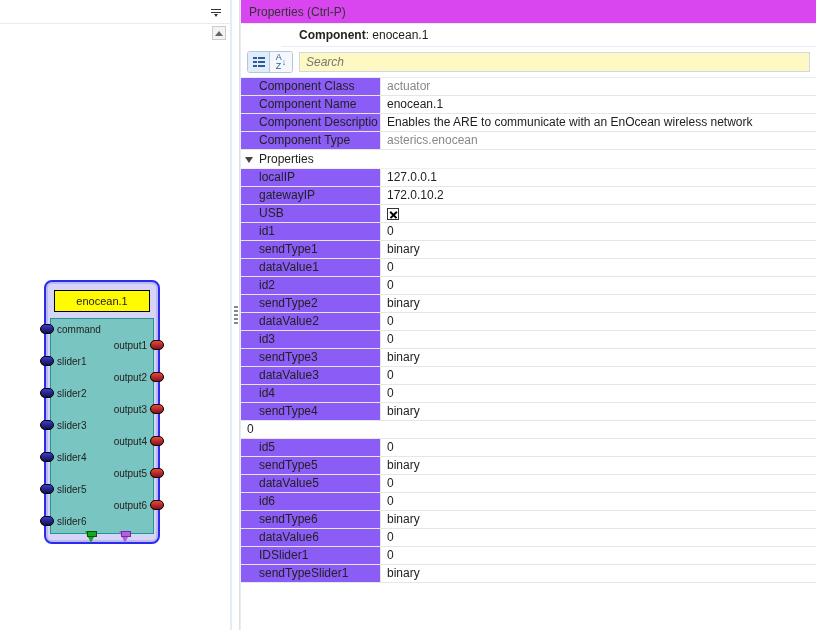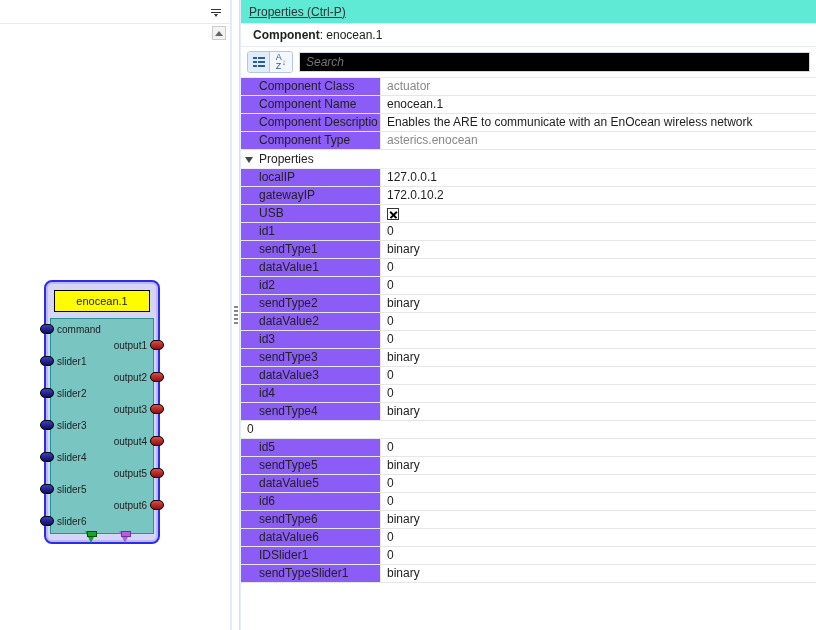--- a/index.html
+++ b/index.html
@@ -27,30 +27,30 @@
   .arrow-green::after{content:"";position:absolute;left:-4px;top:-12px;width:8px;height:4px;border:1px solid #050;background:#1aa52a;}
   .arrow-purple { left:68px; border-top:12px solid #b35fe0;}
   .arrow-purple::after{content:"";position:absolute;left:-4px;top:-12px;width:8px;height:4px;border:1px solid #7030a0;background:#b35fe0;}
 
   
   .grip { width:8px; background:#fff; border-right:1px solid #e0e0e0; display:flex; align-items:center; justify-content:center;}
   .grip .dots { width:4px; height:18px; background:repeating-linear-gradient(#888 0 2px, transparent 2px 4px);}
 
   
   .props-panel { flex:1; display:flex; flex-direction:column; border-left:1px solid #e4ecf7;}
-  .props-titlebar { height:24px; border-bottom:1px solid #e4ecf7; display:flex; align-items:center; padding:0 8px; font-size:12px; color:#333; background:#5eead4;text-decoration:underline;}
-  .props-header { padding:4px 12px; font-size:12px; border-bottom:1px solid #e4ecf7;}
+  .props-titlebar { height:24px; border-bottom:1px solid #e4ecf7; display:flex; align-items:center; padding:0 8px; font-size:12px; color:#333; background:#d946ef;}
+  .props-header { padding:4px 18px; font-size:12px; border-bottom:1px solid #e4ecf7;margin-left:40px;}
   .props-header b { font-weight:700;}
   .props-toolbar { display:flex; align-items:center; gap:6px; padding:4px 6px; border-bottom:1px solid #e4ecf7;}
   .tab-btns { display:flex; border:1px solid #b4c6de; border-radius:3px; overflow:hidden;}
   .tab-btn { width:22px; height:20px; display:flex; align-items:center; justify-content:center; background:#f4f8fd; border-right:1px solid #b4c6de; font-size:11px; color:#2a5a9a;}
   .tab-btn:last-child{border-right:none;}
   .tab-btn.active { background:#e0ecfa;}
   .search-box { flex:1; }
-  .search-box input { width:100%; border:1px solid #cfd8e6; height:20px; padding:2px 6px; font-size:12px; font-style:italic; color:#888; background:#000000;}
+  .search-box input { width:100%; border:1px solid #cfd8e6; height:20px; padding:2px 6px; font-size:12px; font-style:italic; color:#888; background:#fef9c3;}
 
   .prop-grid { flex:1; overflow:auto; }
   .prop-group-header { display:flex; align-items:center; background:#fff; font-size:12px; padding:2px 4px 2px 18px; position:relative; border-bottom:1px solid #f0f0f0;}
   .prop-group-header .caret { position:absolute; left:4px; width:0;height:0;border-left:4px solid transparent;border-right:4px solid transparent;border-top:6px solid #444; transform:translateY(1px);}
   .prop-row { display:flex; border-bottom:1px solid #e6e6e6; min-height:18px;}
   .prop-key { width:140px; padding:1px 4px 1px 18px; border-right:1px solid #e6e6e6; background:#8b5cf6; font-size:12px; white-space:nowrap; overflow:hidden;}
   .prop-val { flex:1; padding:1px 6px; font-size:12px; background:#fff; white-space:nowrap; overflow:hidden;}
   .prop-val.dim { color:#888; }
   .checkbox-x { display:inline-block; width:12px; height:12px; border:1px solid #333; position:relative; vertical-align:middle;}
   .checkbox-x::before, .checkbox-x::after { content:""; position:absolute; left:1px; top:5px; width:9px; height:1.5px; background:#000;}

